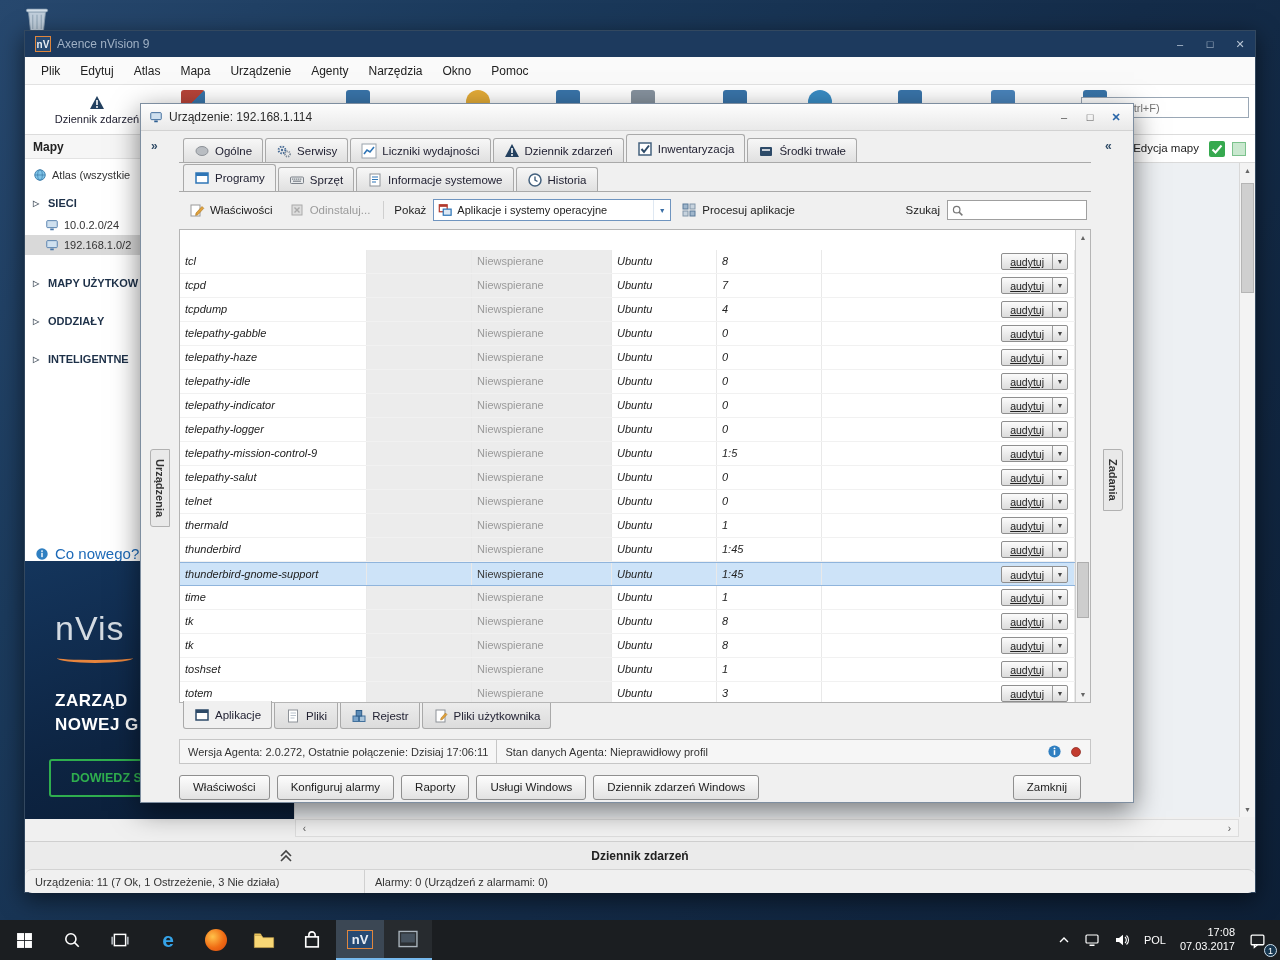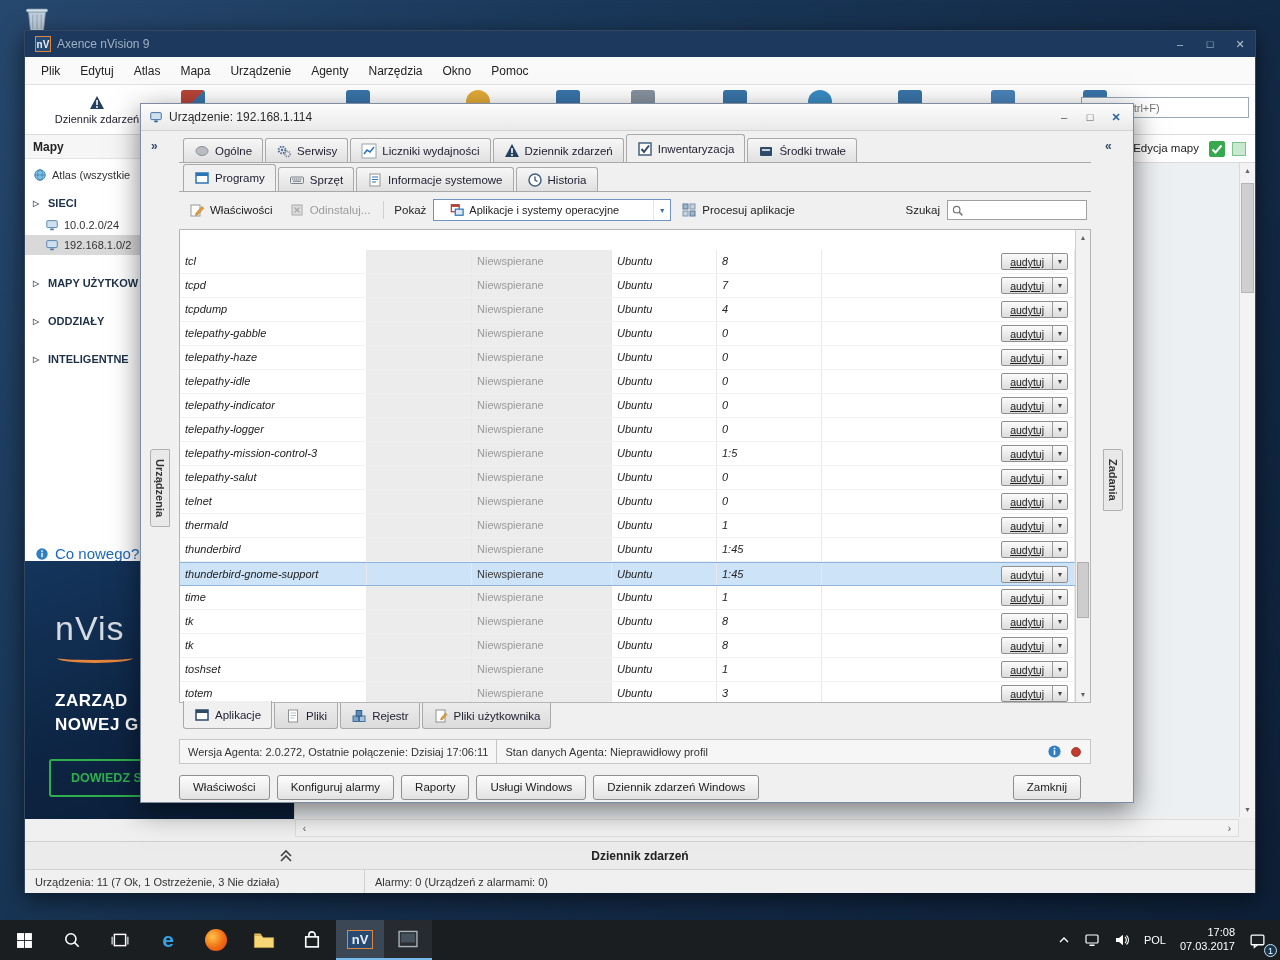--- a/index.html
+++ b/index.html
@@ -31,21 +31,21 @@
   .chk svg{width:16px;height:16px;}
   .chk2{position:absolute;right:9px;top:7px;width:14px;height:14px;background:#c9e8cf;border:1px solid #7cc28d;}
   .map-canvas{position:absolute;left:270px;top:132px;right:16px;bottom:75px;background:#edf0f3;}
   .vsb-main{position:absolute;right:0;top:132px;width:16px;bottom:75px;background:#f3f3f3;border-left:1px solid #d8d8d8;}
   .vsb-main .a{position:absolute;left:0;width:15px;height:15px;display:flex;align-items:center;justify-content:center;font-size:7px;color:#666;}
   .vsb-main .thumb{position:absolute;left:1px;width:13px;top:20px;height:110px;background:#cfcfcf;border:1px solid #b5b5b5;}
   .hsb{position:absolute;left:270px;top:788px;right:16px;height:18px;background:#f3f3f3;border:1px solid #dddddd;display:flex;align-items:center;}
   .hsb .a{width:17px;height:16px;display:flex;align-items:center;justify-content:center;font-size:10px;color:#555;}
   .bp-head{position:absolute;left:0;top:810px;right:0;height:28px;background:#ebebeb;border-top:1px solid #cfcfcf;display:flex;align-items:center;justify-content:center;font-size:12px;font-weight:bold;color:#222;}
   .bp-chev{position:absolute;left:254px;top:6px;width:14px;height:16px;}
-  .mw-status{position:absolute;left:0;top:838px;right:0;height:24px;background:#f0f0f0;border-top:1px solid #d3d3d3;display:flex;align-items:center;font-size:11px;color:#333;}
+  .mw-status{position:absolute;left:0;top:838px;right:0;height:24px;background:#f0f0f0;border-top:1px solid #d3d3d3;display:flex;align-items:center;font-size:11px;color:#333;border-radius:7px;}
   .mw-status .cell{padding:0 10px;height:100%;display:flex;align-items:center;border-right:1px solid #d0d0d0;}
   .mw-status .cell:nth-child(1){width:340px;}
   .mw-status .cell:nth-child(2){width:240px;}
 
   
   .sidebar{position:absolute;left:0;top:104px;width:270px;height:684px;background:#ffffff;border-right:1px solid #dcdcdc;overflow:hidden;}
   .sb-head{height:24px;line-height:24px;padding-left:8px;font-size:12px;font-weight:bold;color:#222;background:#f6f6f6;border-bottom:1px solid #e3e3e3;}
   .titem{height:20px;display:flex;align-items:center;gap:5px;font-size:11px;color:#333;padding-left:8px;}
   .titem.hdr{font-weight:bold;color:#1d3048;margin-top:18px;}
   .titem.child{padding-left:20px;}
@@ -86,21 +86,21 @@
        border:1px solid #a9a9a9;border-bottom:none;border-radius:3px 3px 0 0;background:linear-gradient(#f7f7f7,#e0e0e0);position:relative;z-index:1;}
   .tab.active{height:28px;background:#f0f0f0;z-index:3;}
   .tabs.t2 .tab.active{height:27px;}
   .i16{width:16px;height:16px;flex:none;}
 
   .dtb{position:absolute;left:0;top:66px;right:0;height:26px;display:flex;align-items:center;padding:0 4px;gap:4px;}
   .flat{display:flex;align-items:center;gap:5px;padding:2px 6px;font-size:11.5px;color:#222;}
   .flat.dis{color:#9b9b9b;}
   .vsep{width:1px;height:18px;background:#cfcfcf;margin:0 3px;}
   .lbl{font-size:11.5px;color:#222;margin:0 3px;}
-  .combo{width:238px;height:22px;border:1px solid #6f94bf;background:#fff;display:flex;align-items:center;gap:5px;padding-left:16px;font-size:11px;color:#222;}
+  .combo{width:238px;height:22px;border:1px solid #6f94bf;background:#fff;display:flex;align-items:center;gap:5px;padding-left:4px;font-size:11px;color:#222;}
   .combo .arr{margin-left:auto;width:17px;height:100%;display:flex;align-items:center;justify-content:center;font-size:7px;color:#3a6ea5;border-left:1px solid #dfe8f2;}
   .srch{width:140px;height:20px;border:1px solid #9f9f9f;background:#fff;display:flex;align-items:center;gap:3px;padding-left:3px;}
 
   .table{position:absolute;left:0;top:98px;width:912px;height:474px;background:#fff;border:1px solid #b5b5b5;}
   .thead{display:flex;height:20px;margin-right:15px;}
   .th{border-right:1px solid #cfcfcf;border-bottom:1px solid #b5b5b5;background:linear-gradient(#ffffff,#e4e4e4);font-size:11px;color:#333;padding:3px 5px 0;position:relative;white-space:nowrap;overflow:hidden;}
   .th .sort{position:absolute;right:4px;top:5px;font-size:7px;color:#555;}
   .w-name{width:187px;} .w-date{width:105px;} .w-msi{width:140px;} .w-prod{width:105px;} .w-ver{width:105px;} .w-lic{flex:1;}
   .rows{position:absolute;left:0;top:20px;right:15px;bottom:0;overflow:hidden;}
   .tr{display:flex;height:24px;border-bottom:1px solid #f1f1f1;}
@@ -593,21 +593,21 @@
       <span class="td c-prod w-prod">Ubuntu</span>
       <span class="td c-ver w-ver">0</span>
       <span class="td c-lic">
         <span class="audit">
           <span class="albl">audytuj</span>
           <span class="aarr">▼</span>
         </span>
       </span>
     </div>
             <div class="tr">
-      <span class="td c-name w-name">telepathy-mission-control-3</span>
+      <span class="td c-name w-name">telepathy-mission-control-9</span>
       <span class="td c-date w-date"></span>
       <span class="td c-msi w-msi">Niewspierane</span>
       <span class="td c-prod w-prod">Ubuntu</span>
       <span class="td c-ver w-ver">1:5</span>
       <span class="td c-lic">
         <span class="audit">
           <span class="albl">audytuj</span>
           <span class="aarr">▼</span>
         </span>
       </span>

